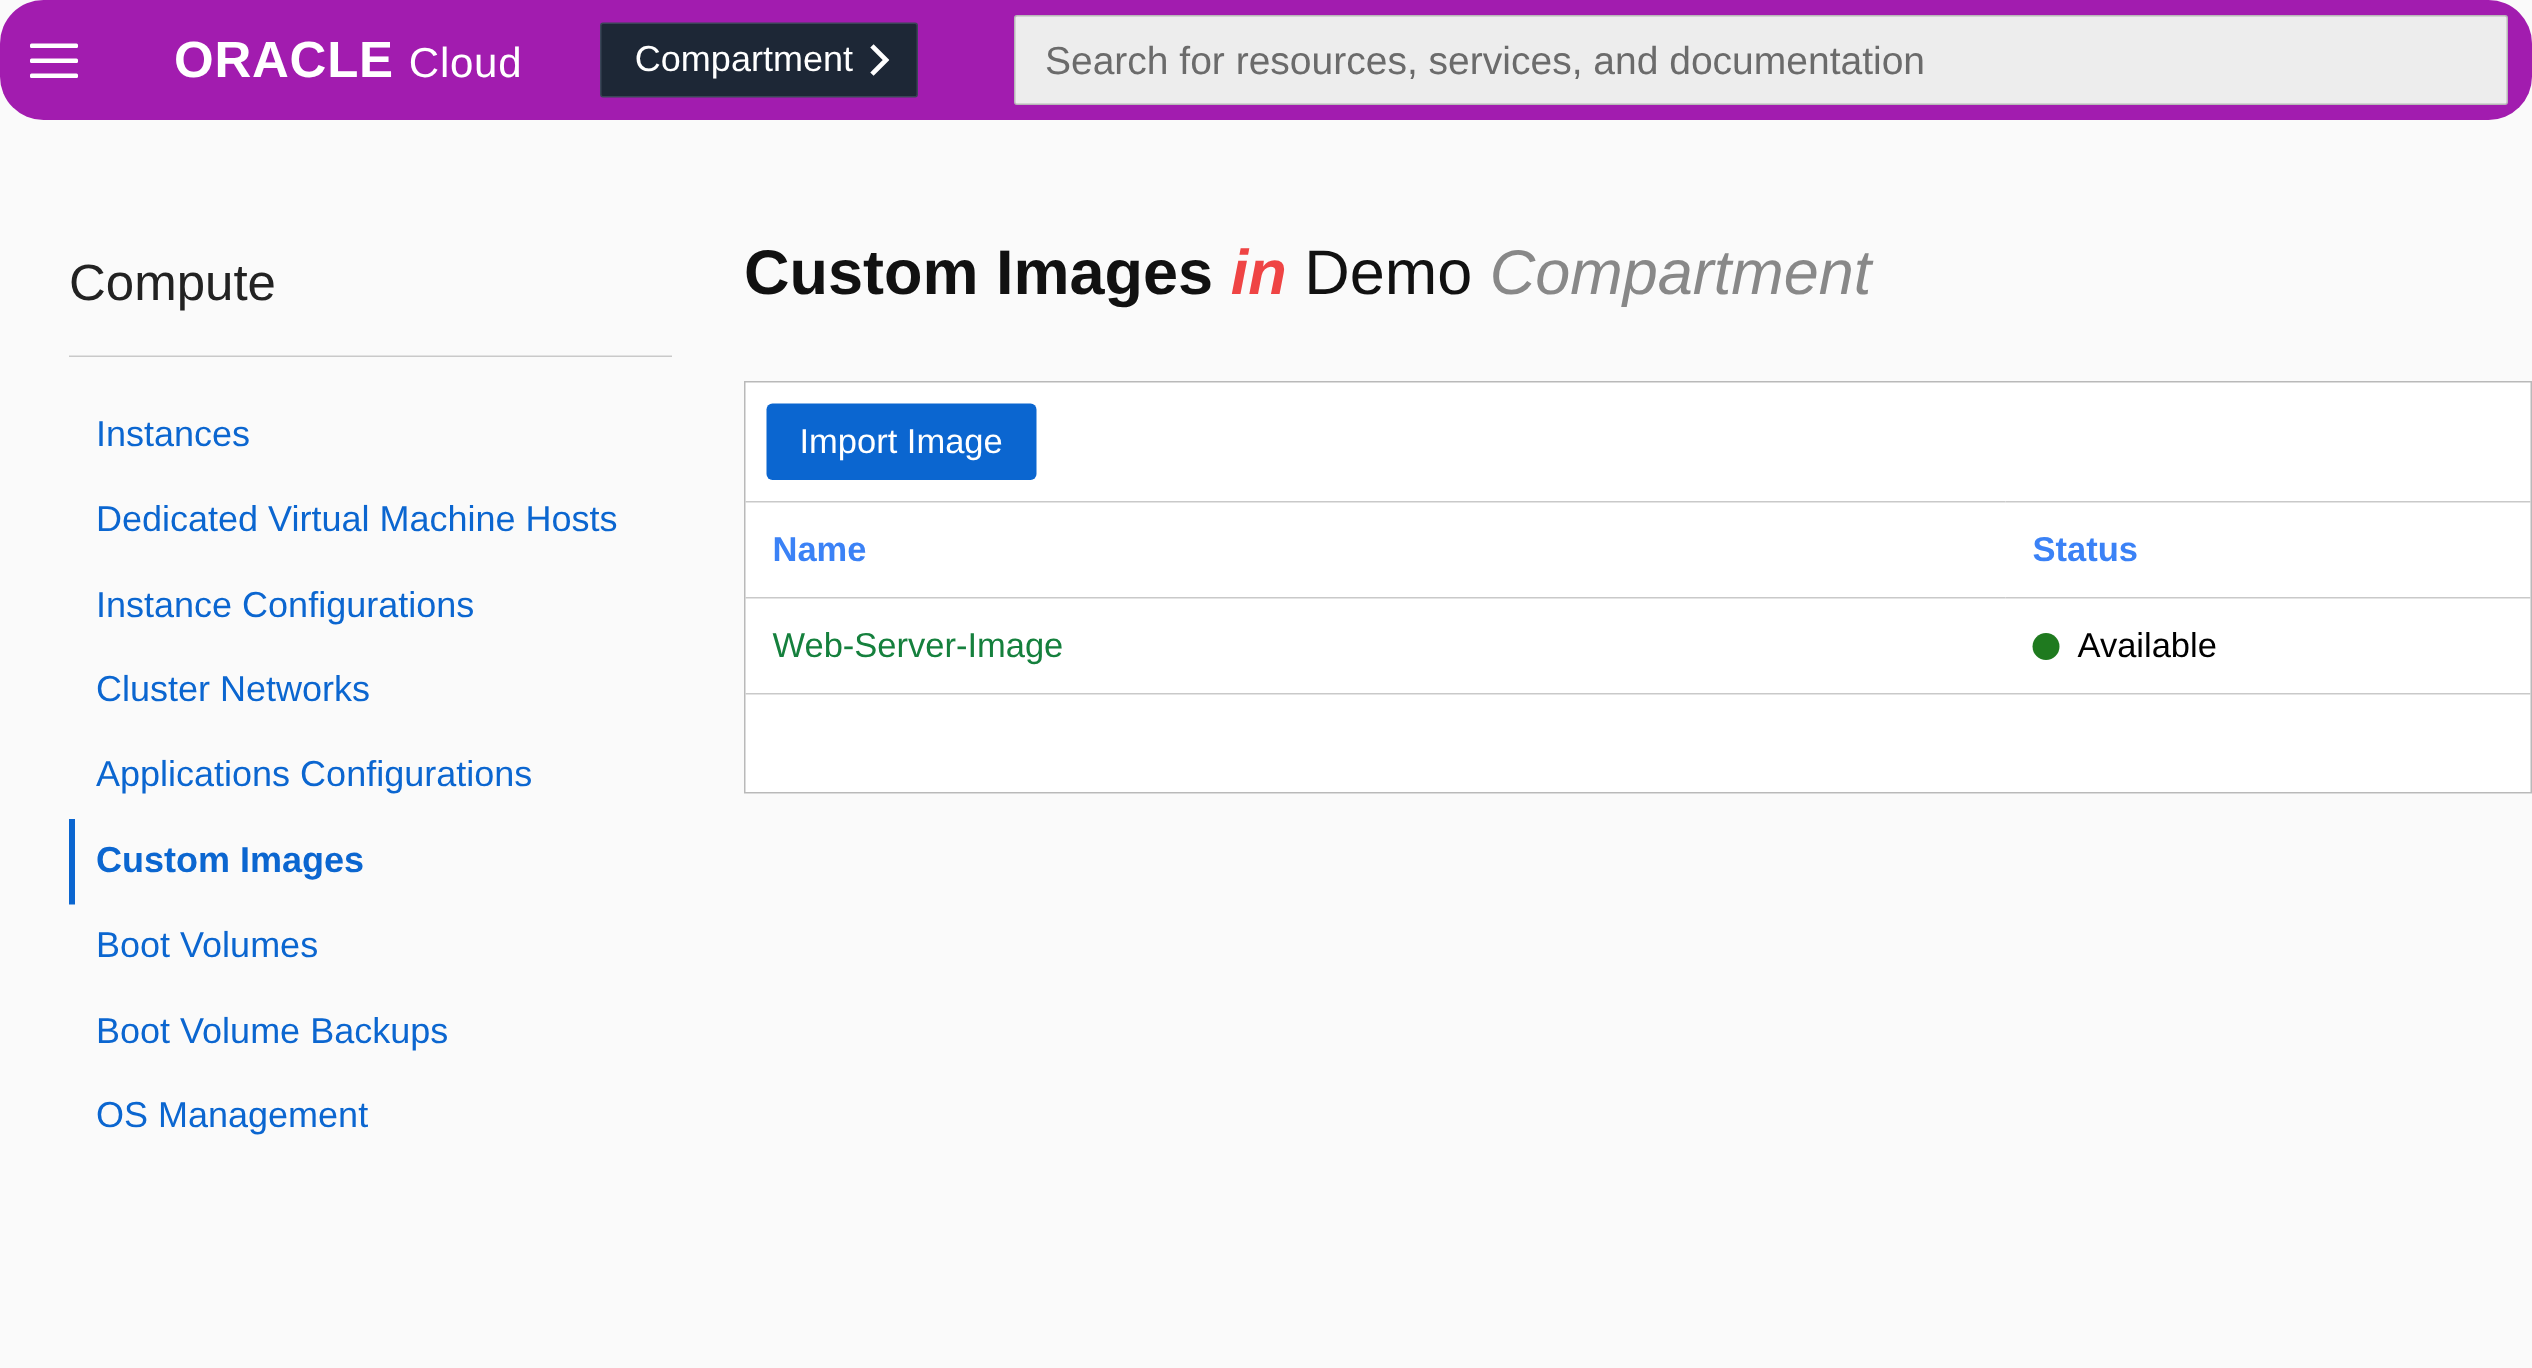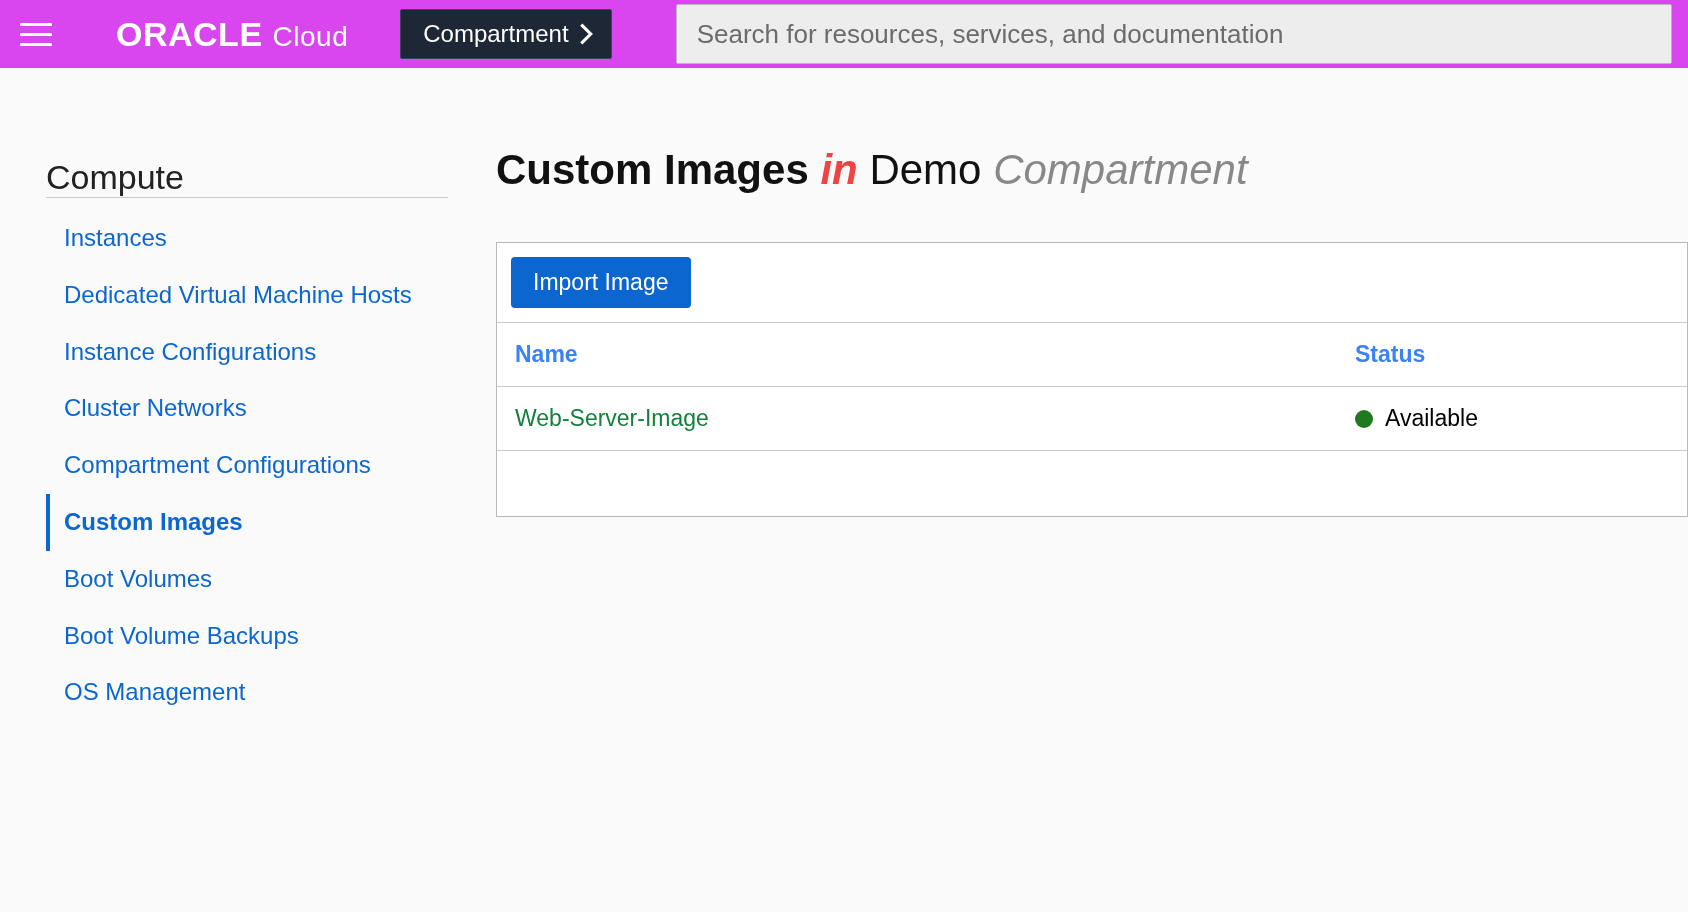--- a/index.html
+++ b/index.html
@@ -1,23 +1,24 @@
 <!DOCTYPE html>
 <html><head>
 <meta charset="utf-8">
 <style>
   * { box-sizing: border-box; margin: 0; padding: 0; }
   html, body { width: 1688px; height: 912px; font-family: "Helvetica Neue", Arial, sans-serif; background: #fafafa; overflow: hidden; }
   .header {
-    height: 68px;
-    background: #d946ef;
+    height: 80px;
+    background: #a21caf;
     display: flex;
     align-items: center;
     padding: 0 16px 0 20px;
     gap: 24px;
+    border-radius: 29px;
   }
   .hamburger {
     width: 36px; height: 36px;
     display: flex; flex-direction: column; justify-content: center; gap: 7px;
     cursor: pointer;
     margin-right: 8px;
   }
   .hamburger span { display: block; height: 3px; width: 32px; background: #fff; border-radius: 1px; }
   .logo {
     display: flex; align-items: baseline; gap: 10px;
@@ -70,22 +71,23 @@
     height: calc(912px - 80px);
   }
   .sidebar {
     width: 480px;
     padding: 90px 32px 32px 46px;
   }
   .sidebar-title {
     font-size: 34px;
     font-weight: 300;
     color: #222;
+    padding-bottom: 28px;
     border-bottom: 1px solid #c9c9c9;
-    margin-bottom: 12px;
+    margin-bottom: 24px;
   }
   .nav-list { list-style: none; }
   .nav-item {
     font-size: 24px;
     color: #0b66d0;
     padding: 14px 0 14px 14px;
     cursor: pointer;
     border-left: 4px solid transparent;
     line-height: 1.2;
   }
@@ -166,21 +168,21 @@
 </div>
 
 <div class="body">
   <aside class="sidebar">
     <div class="sidebar-title">Compute</div>
     <ul class="nav-list" id="nav-list">
         <li class="nav-item"><span>Instances</span></li>
         <li class="nav-item"><span>Dedicated Virtual Machine Hosts</span></li>
         <li class="nav-item"><span>Instance Configurations</span></li>
         <li class="nav-item"><span>Cluster Networks</span></li>
-        <li class="nav-item"><span>Compartment Configurations</span></li>
+        <li class="nav-item"><span>Applications Configurations</span></li>
         <li class="nav-item active"><span>Custom Images</span></li>
         <li class="nav-item"><span>Boot Volumes</span></li>
         <li class="nav-item"><span>Boot Volume Backups</span></li>
         <li class="nav-item"><span>OS Management</span></li>
       </ul>
   </aside>
 
   <main class="main">
     <h1 class="page-title">
       <span>Custom Images</span>

